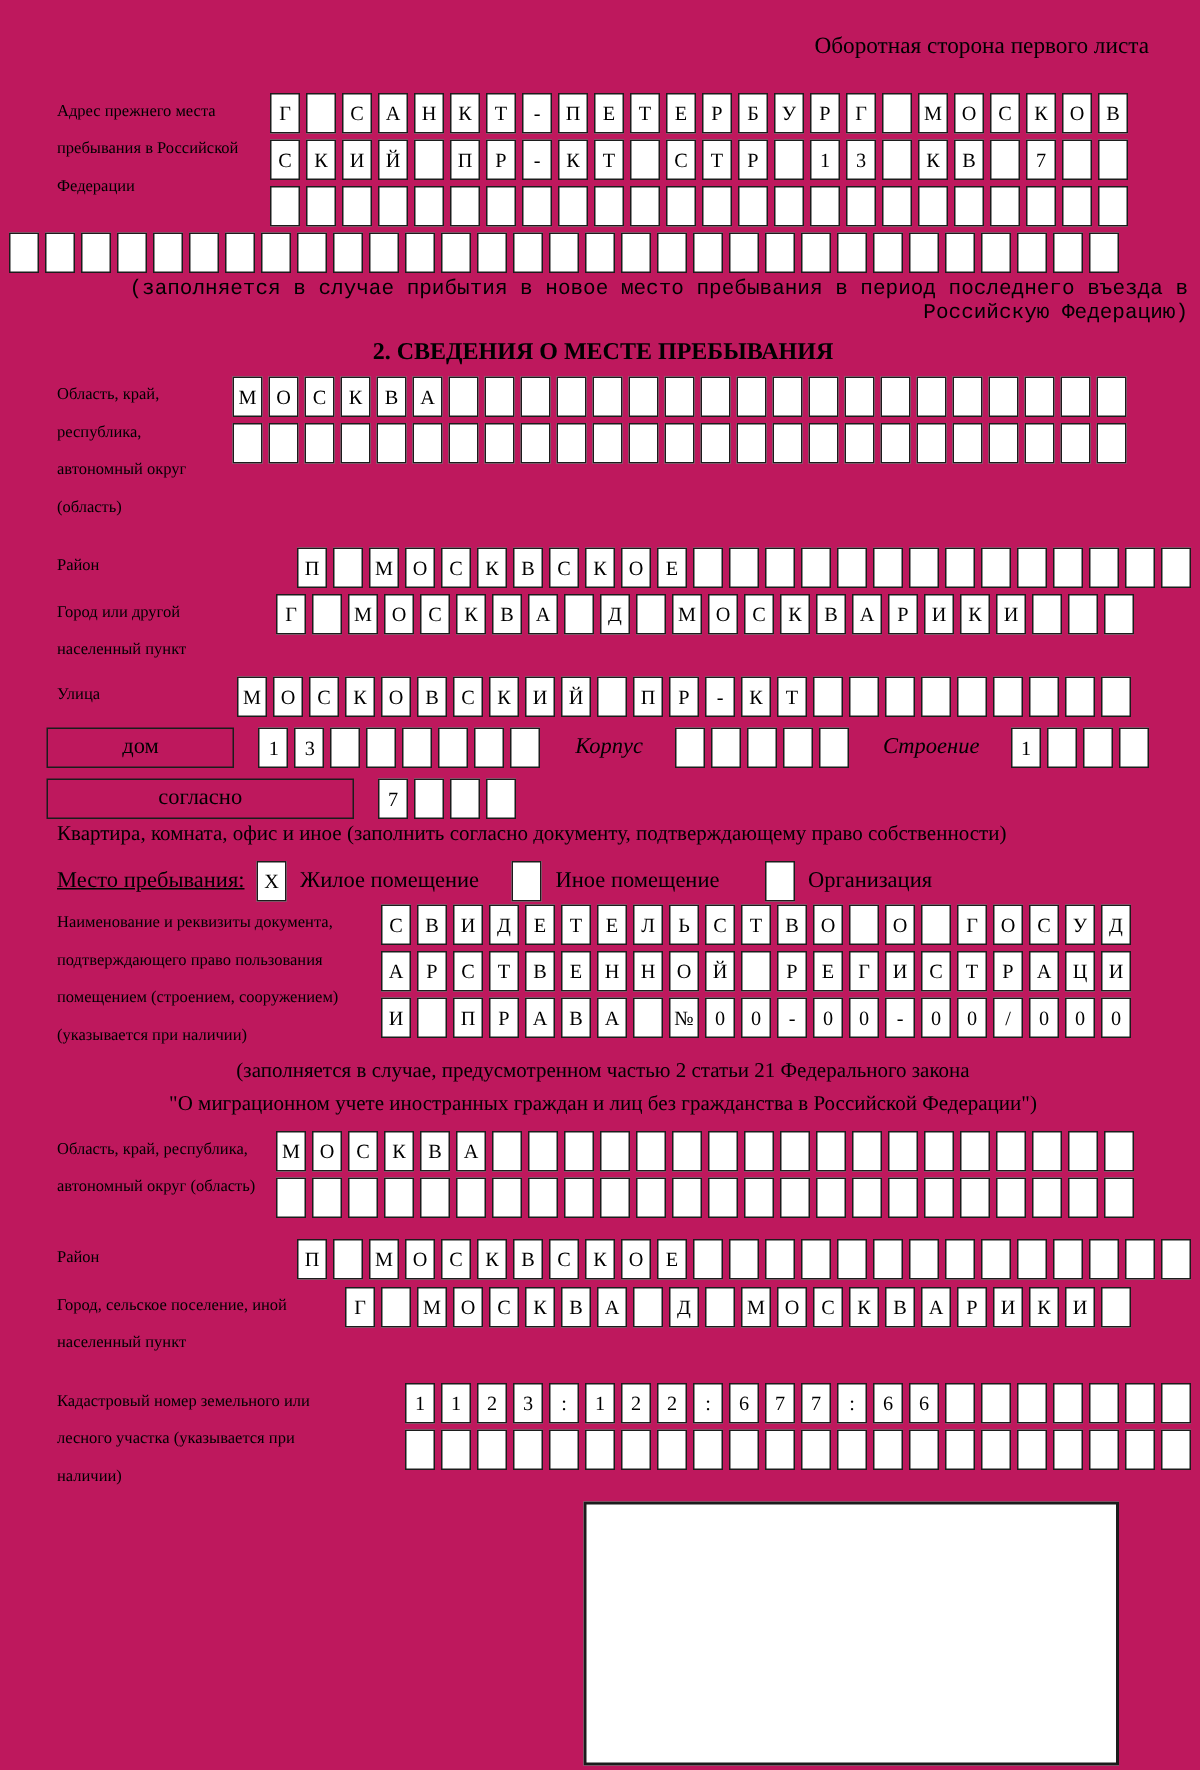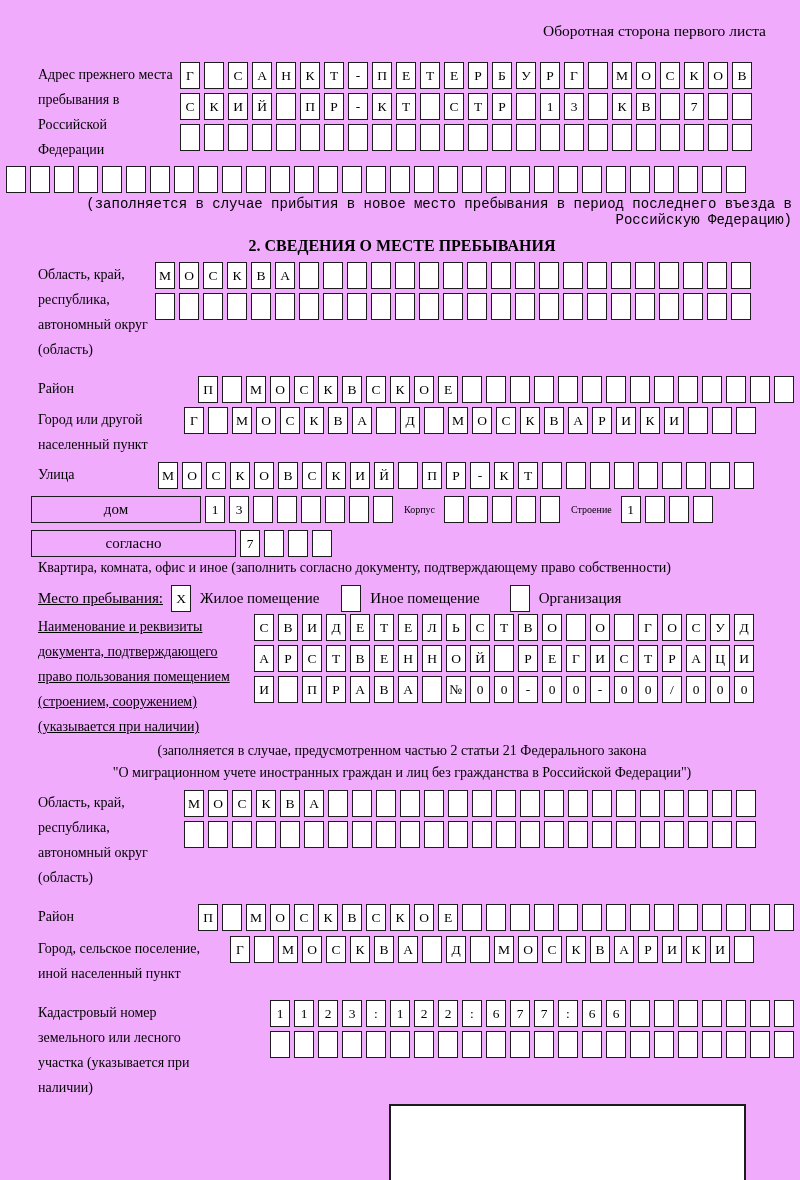--- a/index.html
+++ b/index.html
@@ -4,37 +4,37 @@
 <style>
   html,body{margin:0;padding:0;background:#ffffff;}
   .page{
     position:relative;
     width:800px;height:1180px;
     box-sizing:border-box;
     padding:22px 34px 10px 38px;
     font-family:"Liberation Serif","DejaVu Serif",serif;
     color:#000;
     overflow:hidden;
-    background:#f0abfc;
+    background:#be185d;
   }
   .header-note{
     text-align:right;
     font-size:15.5px;
     margin-bottom:22px;
   }
   .field{display:flex;align-items:flex-start;}
   .label{
-    font-size:14px;
+    font-size:11px;
     line-height:25px;
     flex:0 0 auto;
     box-sizing:border-box;
     padding-right:6px;
   }
   .w142{width:142px;} .w117{width:117px;} .w120{width:120px;}
-  .w146{width:146px;} .w216{width:216px;text-decoration:underline;} .w192{width:192px;}
+  .w146{width:146px;} .w216{width:216px;} .w192{width:192px;}
   .rows{display:flex;flex-direction:column;row-gap:4px;}
   .boxrow{display:flex;column-gap:4px;}
   .cell{
     flex:0 0 auto;
     width:20px;height:27px;
     box-sizing:border-box;
     border:1.6px solid #1c1c1c;
     display:flex;align-items:center;justify-content:center;
     font-size:13.5px;
     font-family:"Liberation Serif","DejaVu Serif",serif;
@@ -42,31 +42,31 @@
   }
   .fullrow{margin-left:-32px;margin-top:4px;}
   .note{font-size:14px;margin-top:3px;}
   .note.center{text-align:right;margin-left:-30px;margin-right:-26px;font-family:Liberation Mono, monospace;}
   .h2{
     text-align:center;font-weight:bold;font-size:16px;
     margin:9px 0 7px 0;
   }
   .mt14{margin-top:14px;gap:40px;} .mt5{margin-top:5px;} .mt4{margin-top:4px;}
   .mt7{margin-top:7px;} .mt2{margin-top:2px;}
-  .houseline{display:flex;align-items:center;margin-top:7px;column-gap:4px;}
+  .houseline{display:flex;align-items:center;margin-top:7px;column-gap:16px;}
   .widebox{
     box-sizing:border-box;
     border:1.6px solid #1c1c1c;
     height:27px;
     display:flex;align-items:center;justify-content:center;
     font-size:15px;
   }
   .wb170{width:170px;margin-left:-7px;}
   .wb205{width:205px;margin-left:-7px;}
-  .inline-label{font-size:10px;padding:0 5px 0 7px;}
+  .inline-label{font-size:15px;padding:0 5px 0 7px;font-style:italic;}
   .stayline{display:flex;align-items:center;margin-top:9px;}
   .stayline .label-inline{font-size:15px;text-decoration:underline;}
   .stayline .cell{margin:0 9px 0 8px;}
   .opt-label{font-size:15px;}
   .gap14{width:14px;} .gap20{width:22px;}
   .substack{font-size:14px;margin:4px 0 2px 170px;}
   .sec-title{
     text-align:center;font-weight:bold;font-size:16px;
     margin:16px 0 8px 0;
   }

